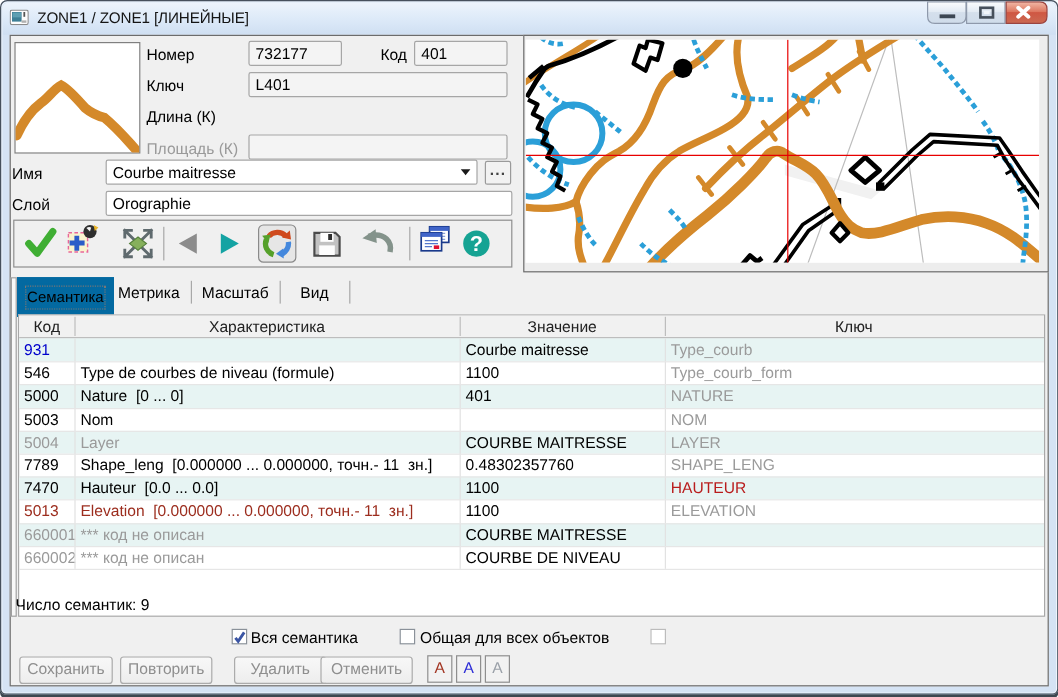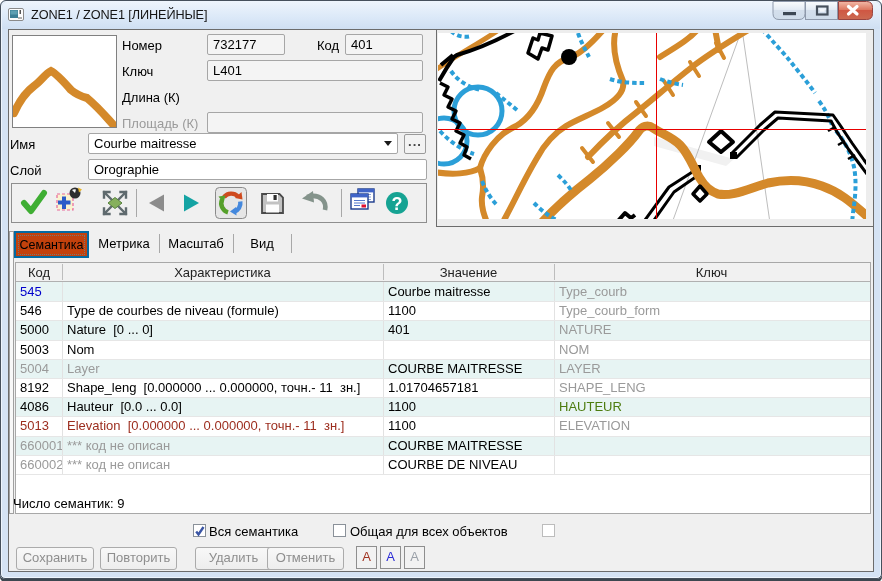--- a/index.html
+++ b/index.html
@@ -8,21 +8,21 @@
 .titlebar{position:absolute;left:2px;top:2px;width:878px;height:27px;background:linear-gradient(#edf4fc,#dcE9f8 55%,#cfdff2);border-radius:5px 5px 0 0}
 .title{position:absolute;left:31px;top:8px;font-size:12.7px;color:#151515;white-space:nowrap;letter-spacing:-0.1px}
 .client{position:absolute;left:8px;top:29px;width:864px;height:541px;border:1px solid #6c6c6c;background:#f0f0f0}
 .abs{position:absolute}
 .lbl{position:absolute;height:16px;white-space:nowrap}
 .fld{position:absolute;height:17px;border:1px solid #a6a6a6;border-radius:2px;background:#f4f4f4;padding:2px 0 0 5px;white-space:nowrap;overflow:hidden}
 .wfld{background:#fff}
 .btn{position:absolute;top:547px;height:19px;border:1px solid #ababab;border-radius:3px;background:linear-gradient(#f8f8f8,#ededed);color:#8e8e8e;text-align:center;padding-top:2px}
 .abtn{position:absolute;top:546px;width:19px;height:19px;border:1px solid #8e8e8e;background:#f2f2f2;text-align:center;padding-top:2px}
 .cb{position:absolute;top:524px;width:11px;height:11px;border:1px solid #8a9199;background:#fff}
-.tabsel{position:absolute;left:14px;top:231px;width:71px;height:23px;border:2px solid #0369a1;background:#c2410c;text-align:center;font-size:12.5px}
+.tabsel{position:absolute;left:14px;top:231px;width:71px;height:23px;border:5px solid #0369a1;background:#0369a1;text-align:center;font-size:12.5px}
 .tabtxt{position:absolute;top:236px;text-align:center;white-space:nowrap}
 .tabsep{position:absolute;top:234px;width:1px;height:19px;background:#a8a8a8}
 .tbl{position:absolute;left:15px;top:262px;width:854px;height:250px;border:1px solid #a8a8a8;background:#fff}
 .thead{position:absolute;left:0;top:0;width:854px;height:18px;background:#f1f1f1;border-bottom:1px solid #b0b0b0}
 .th{position:absolute;top:2px;text-align:center;color:#222}
 .tr{position:absolute;left:0;width:854px;height:19.2px}
 .todd{background:#e7f4f3}
 .td{position:absolute;top:2px;white-space:nowrap;overflow:hidden}
 .colline{position:absolute;top:19px;width:1px;height:192px;background:#e2e2e2}
 .rowline{position:absolute;left:0;width:854px;height:1px;background:#e6e6e6}
@@ -221,21 +221,21 @@
 <div class="thead">
  <div class="th" style="left:0;width:46px">Код</div>
  <div class="th" style="left:367px;width:171px">Значение</div>
  <div class="th" style="left:46px;width:321px">Характеристика</div>
  <div class="th" style="left:538px;width:315px">Ключ</div>
  <div class="abs" style="left:46px;top:1px;width:1px;height:16px;background:#bdbdbd"></div>
  <div class="abs" style="left:367px;top:1px;width:1px;height:16px;background:#bdbdbd"></div>
  <div class="abs" style="left:538px;top:1px;width:1px;height:16px;background:#bdbdbd"></div>
 </div>
 <div class="tr todd" style="top:19px;color:#0000cc">
-        <span class="td" style="left:4px">545</span>
+        <span class="td" style="left:4px">931</span>
         <span class="td" style="left:372px;color:#000">Courbe maitresse</span>
         <span class="td" style="left:543px;color:#9a9a9a">Type_courb</span>
       </div>
 <div class="tr" style="top:38.2px">
         <span class="td" style="left:4px">546</span>
         <span class="td" style="left:51px">Type de courbes de niveau (formule)</span>
         <span class="td" style="left:372px">1100</span>
         <span class="td" style="left:543px;color:#9a9a9a">Type_courb_form</span>
       </div>
 <div class="tr todd" style="top:57.4px">
@@ -249,30 +249,30 @@
         <span class="td" style="left:51px">Nom</span>
         <span class="td" style="left:543px;color:#9a9a9a">NOM</span>
       </div>
 <div class="tr todd" style="top:95.8px;color:#9a9a9a">
         <span class="td" style="left:4px">5004</span>
         <span class="td" style="left:51px">Layer</span>
         <span class="td" style="left:372px;color:#000">COURBE MAITRESSE</span>
         <span class="td" style="left:543px">LAYER</span>
       </div>
 <div class="tr" style="top:115px">
-        <span class="td" style="left:4px">8192</span>
+        <span class="td" style="left:4px">7789</span>
         <span class="td" style="left:51px">Shape_leng&nbsp; [0.000000 ... 0.000000, точн.- 11&nbsp; зн.]</span>
-        <span class="td" style="left:372px">1.01704657181</span>
+        <span class="td" style="left:372px">0.48302357760</span>
         <span class="td" style="left:543px;color:#9a9a9a">SHAPE_LENG</span>
       </div>
 <div class="tr todd" style="top:134.2px">
-        <span class="td" style="left:4px">4086</span>
+        <span class="td" style="left:4px">7470</span>
         <span class="td" style="left:51px">Hauteur&nbsp; [0.0 ... 0.0]</span>
         <span class="td" style="left:372px">1100</span>
-        <span class="td" style="left:543px;color:#4d7c0f">HAUTEUR</span>
+        <span class="td" style="left:543px;color:#b91c1c">HAUTEUR</span>
       </div>
 <div class="tr" style="top:153.4px;color:#9c2d1e">
         <span class="td" style="left:4px">5013</span>
         <span class="td" style="left:51px">Elevation&nbsp; [0.000000 ... 0.000000, точн.- 11&nbsp; зн.]</span>
         <span class="td" style="left:372px;color:#000">1100</span>
         <span class="td" style="left:543px;color:#9a9a9a">ELEVATION</span>
       </div>
 <div class="tr todd" style="top:172.6px;color:#9a9a9a">
         <span class="td" style="left:4px">660001</span>
         <span class="td" style="left:51px">*** код не описан</span>

